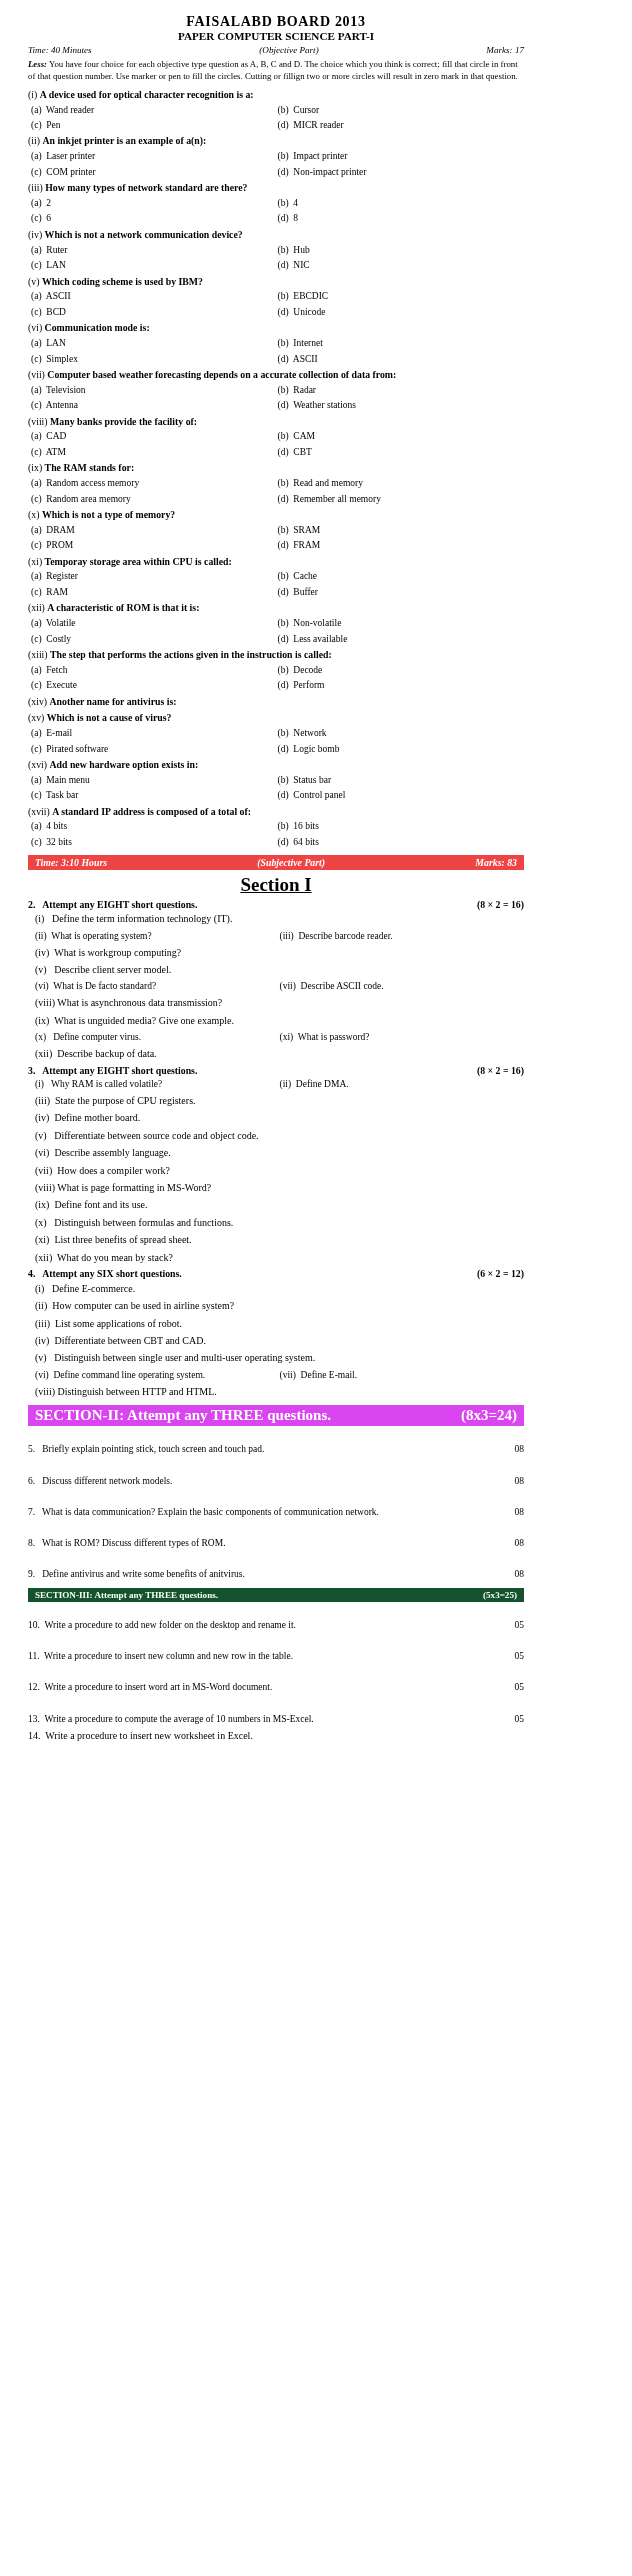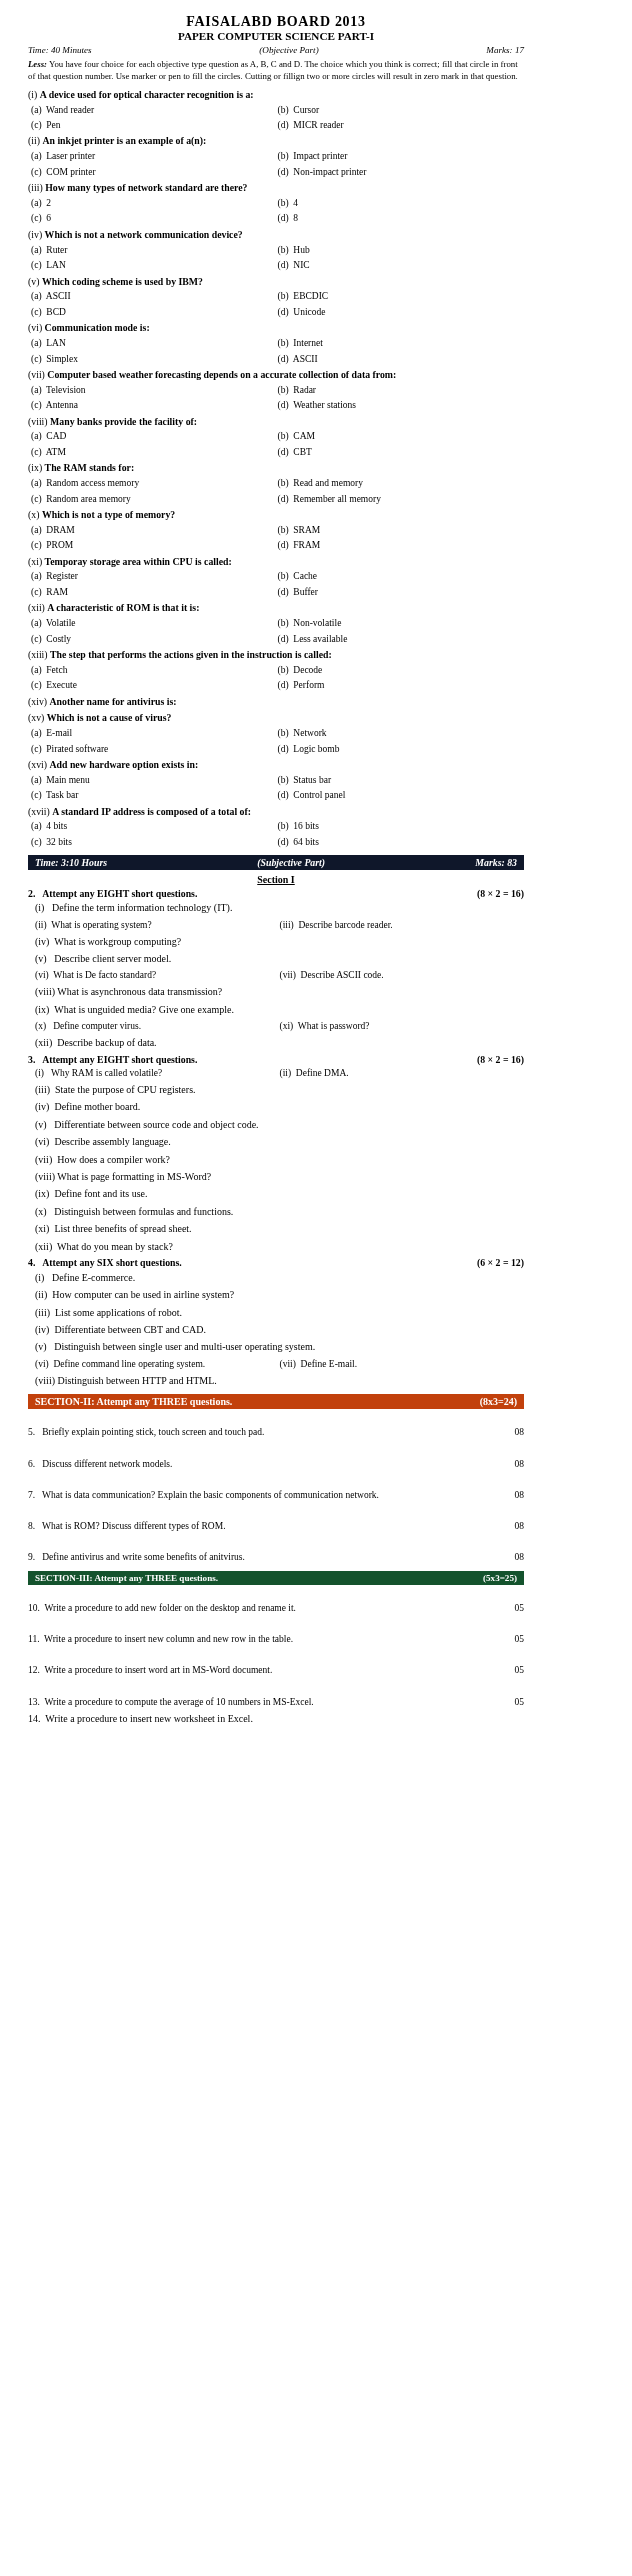--- a/index.html
+++ b/index.html
@@ -62,21 +62,21 @@
       flex-wrap: wrap;
       margin-left: 3px;
       gap: 1.4px 0;
     }
     .q-options .opt {
       width: 50%;
       font-size: 9.5px;
     }
     .section-title {
       text-align: center;
-      font-size: 10px;
+      font-size: 19px;
       font-weight: bold;
       margin: 4.2px 0 2.8px 0;
       text-decoration: underline;
     }
     .attempt-line {
       display: flex;
       justify-content: space-between;
       font-weight: bold;
       margin: 2.8px 0 1.4px 0;
       font-size: 9.8px;
@@ -91,25 +91,25 @@
       font-size: 9.5px;
       margin-bottom: 0.7px;
     }
     .sq-left {
       width: 50%;
     }
     .sq-right {
       width: 50%;
     }
     .section-ii-bar {
-      background: #c2410c;
+      background: #d946ef;
       color: #fff;
       padding: 2.1px 7px;
       margin: 5.6px 0 2.8px 0;
-      font-size: 10px;
+      font-size: 15px;
       font-weight: bold;
       display: flex;
       justify-content: space-between;
     }
     .section-iii-bar {
       background: #14532d;
       color: #fff;
       padding: 2.1px 7px;
       margin: 5.6px 0 2.8px 0;
       font-size: 9.1px;
@@ -124,21 +124,21 @@
     }
     .q-with-marks {
       display: flex;
       justify-content: space-between;
       font-size: 9.5px;
       line-height: 1.6;
       margin-bottom: 1.4px;
       margin-top: 16px;
     }
     .time-bar {
-      background: #0f172a;
+      background: #ef4444;
       color: #fff;
       padding: 2.1px 7px;
       margin: 5.6px 0 2.8px 0;
       font-size: 9.8px;
       font-weight: bold;
       display: flex;
       justify-content: space-between;
       gap: 46px;
     }
     .time-bar span {

